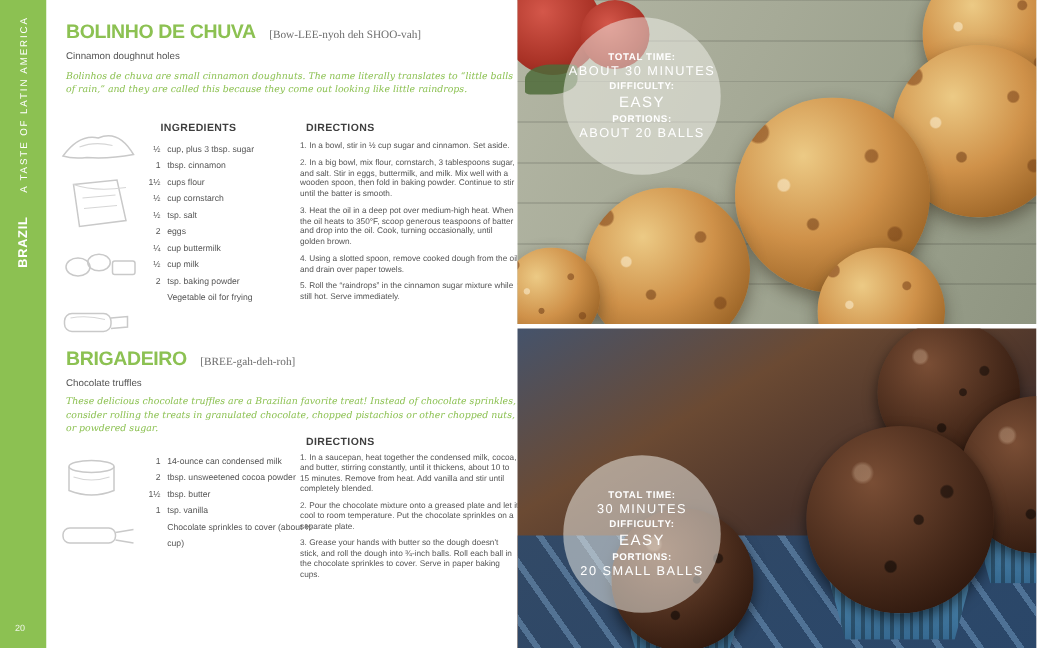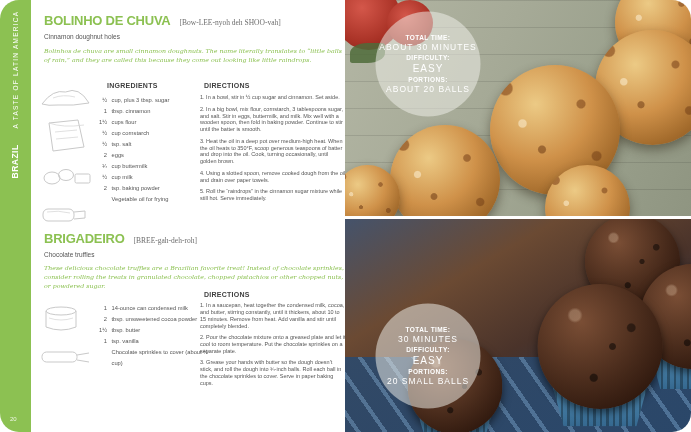--- a/index.html
+++ b/index.html
@@ -1,16 +1,16 @@
 <!DOCTYPE html>
 <html><head>
 <meta charset="utf-8">
 <style>
   html,body{margin:0;padding:0;background:#ffffff;}
-  #viewport{position:relative;width:691px;height:432px;overflow:hidden;border-radius:19px;}
+  #viewport{position:relative;width:691px;height:432px;overflow:hidden;}
   #stage{position:absolute;left:0;top:0;width:1382px;height:864px;transform:scale(0.5);transform-origin:0 0;
          font-family:"Liberation Sans",sans-serif;background:#ffffff;}
 
   
   .sidebar{position:absolute;left:0;top:0;width:62px;height:864px;background:#8cc152;}
   .vert{writing-mode:vertical-rl;transform:rotate(180deg);color:#ffffff;white-space:nowrap;}
   .series{position:absolute;left:0;top:14px;width:62px;height:250px;display:flex;align-items:center;justify-content:center;
           font-size:13px;letter-spacing:2.5px;font-weight:400;}
   .country{position:absolute;left:0;top:268px;width:62px;height:110px;display:flex;align-items:center;justify-content:center;
            font-size:17px;font-weight:700;letter-spacing:1px;}

